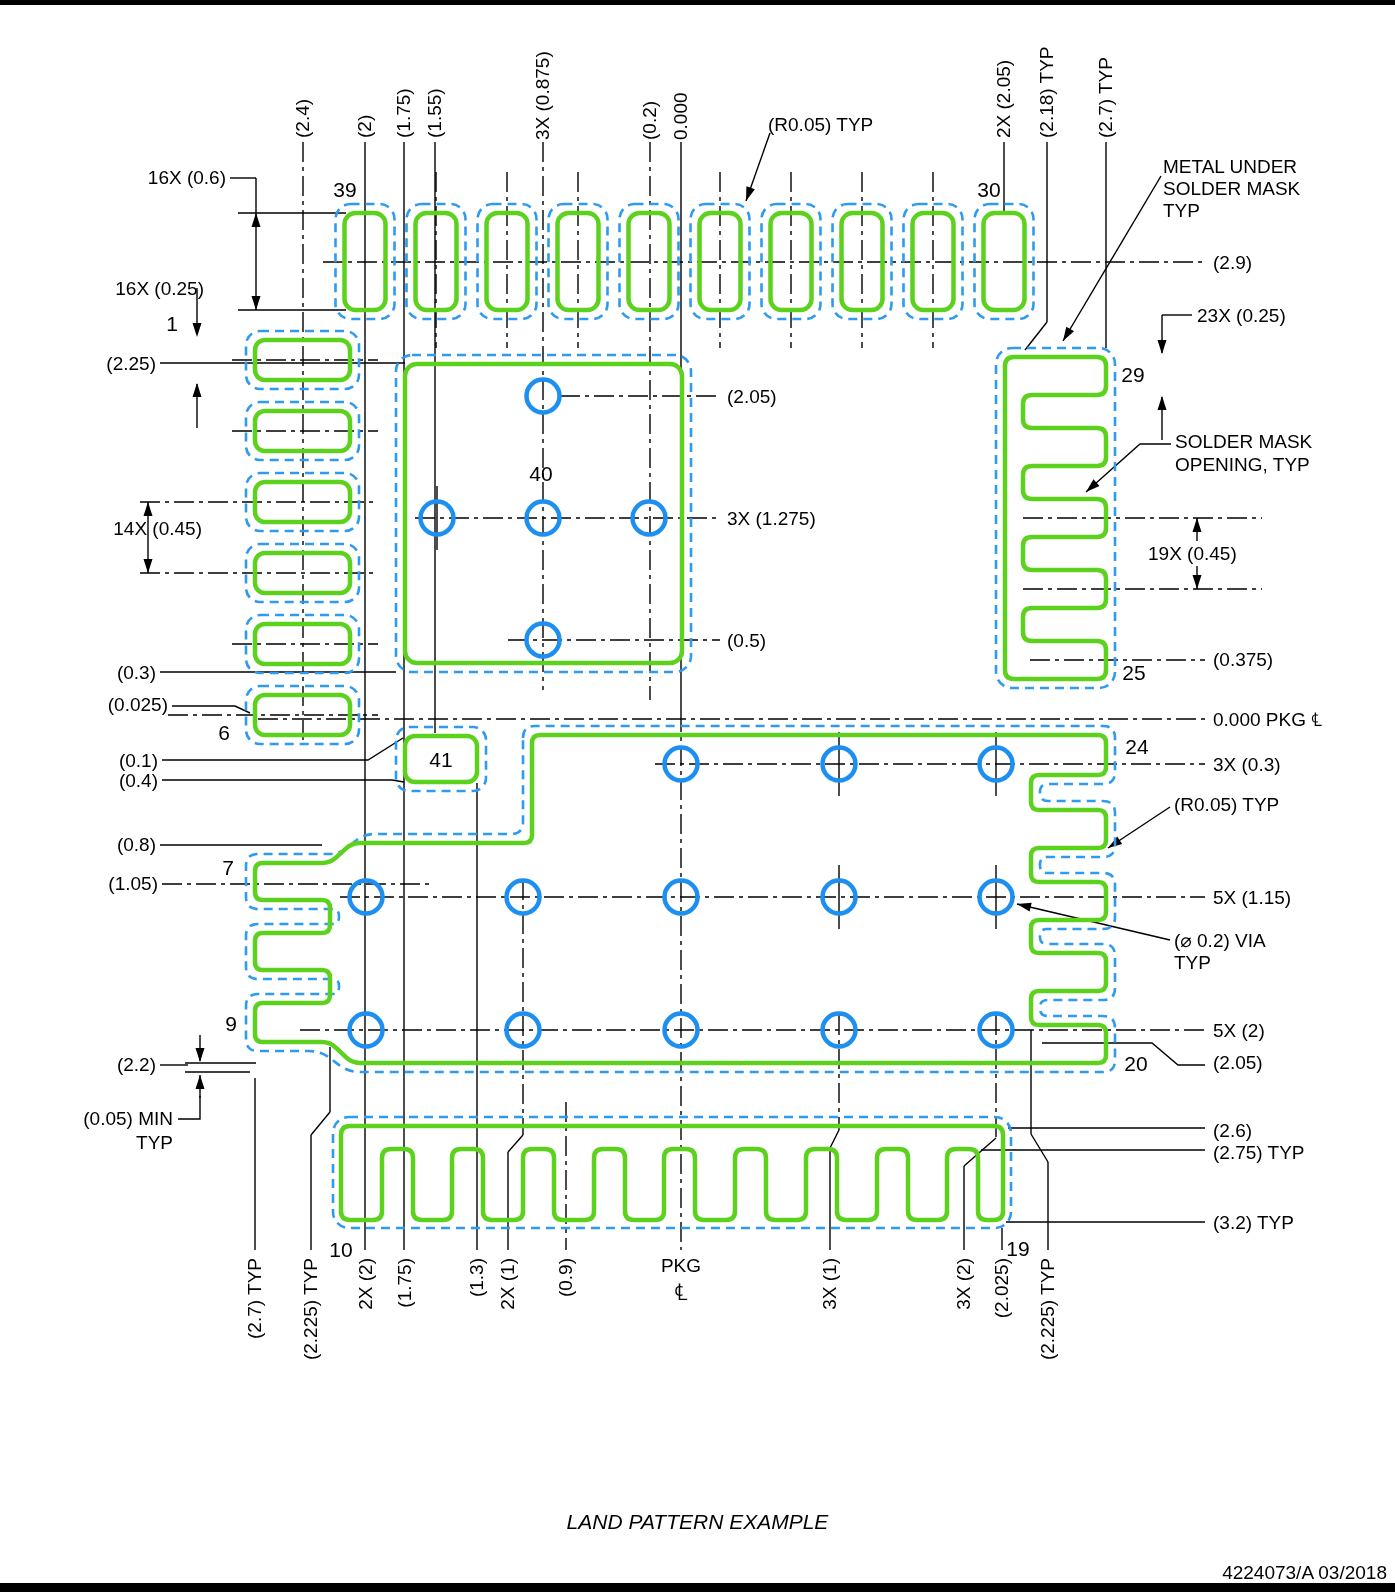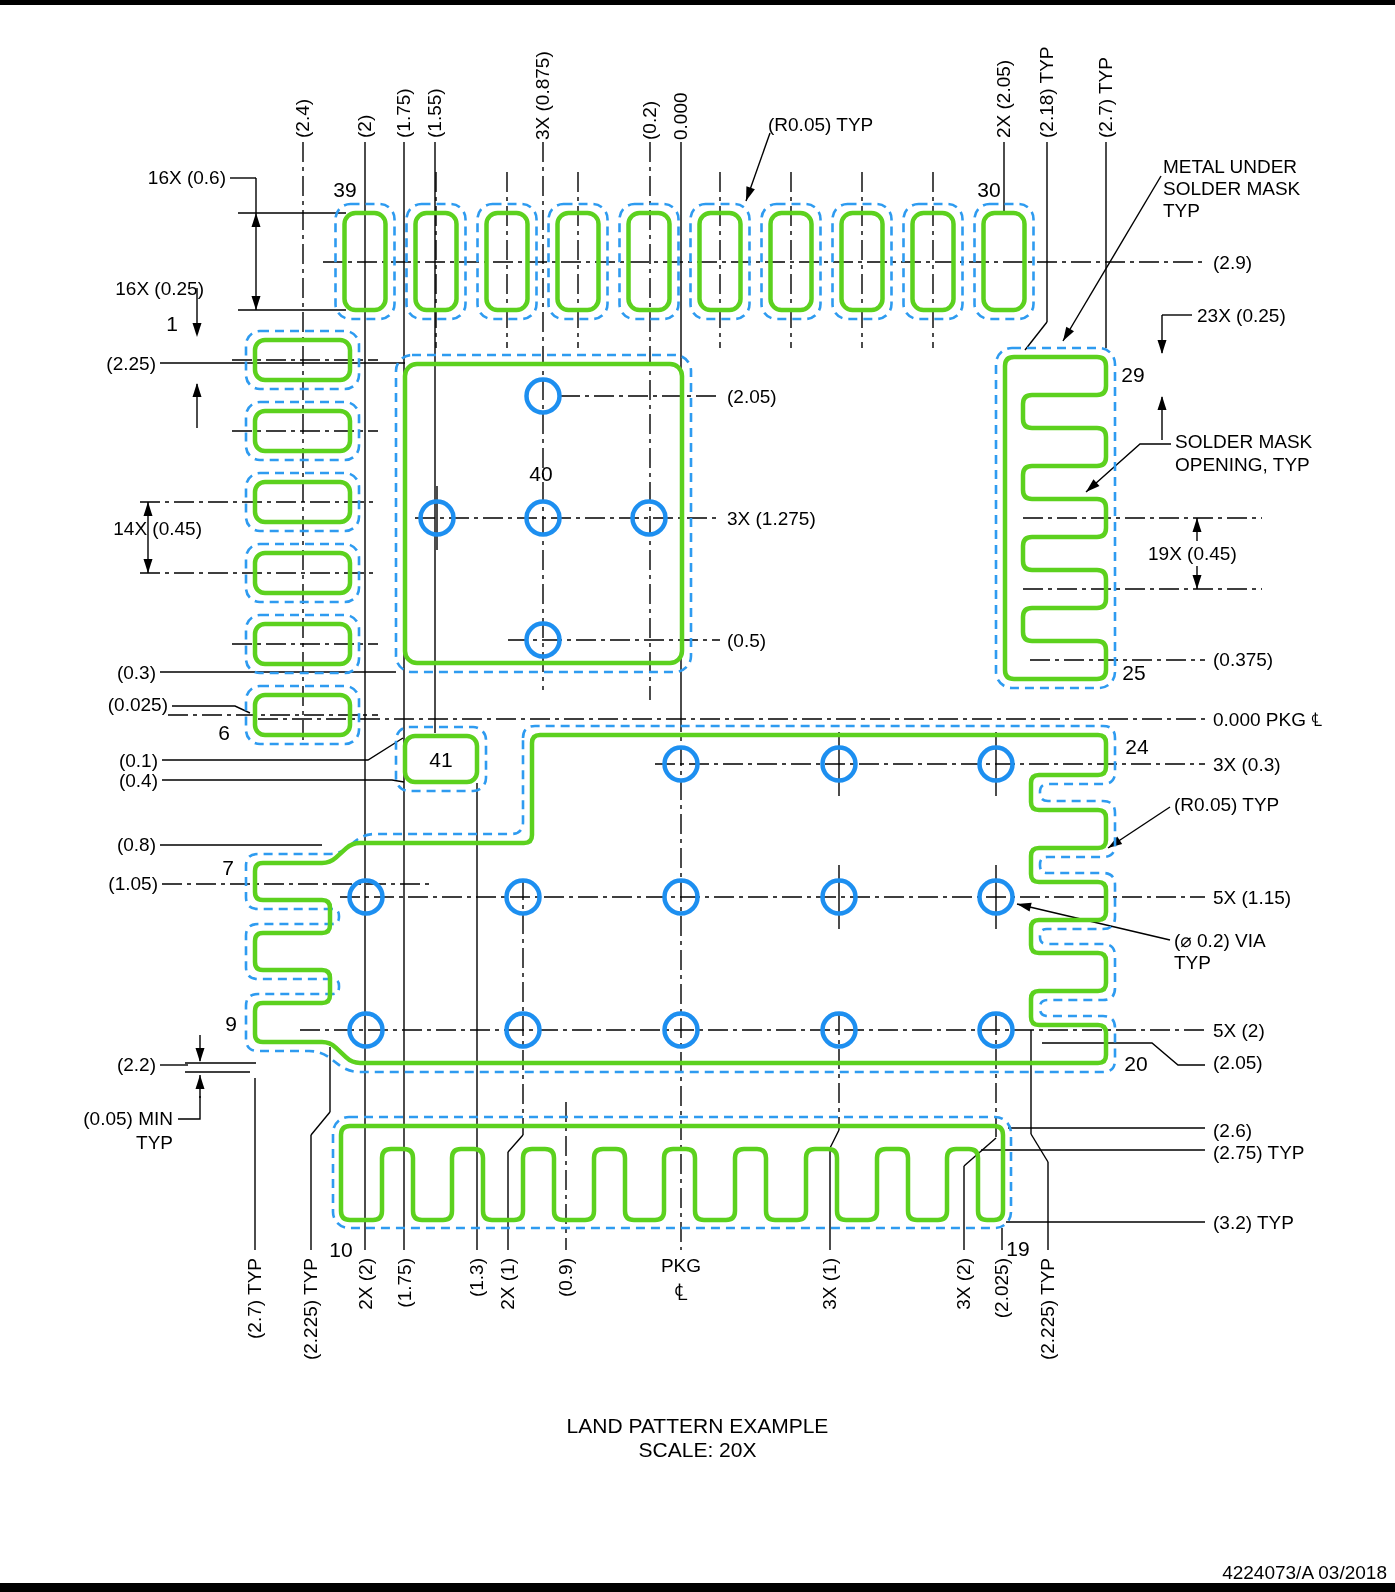--- a/index.html
+++ b/index.html
@@ -1,22 +1,22 @@
 <!DOCTYPE html>
 <html><head>
 <meta charset="utf-8">
 <style>
   html,body{margin:0;padding:0;background:#fff;}
   #page{position:relative;width:1395px;height:1592px;background:#ffffff;overflow:hidden;
         font-family:"Liberation Sans",sans-serif;}
   .bar{position:absolute;left:0;width:1395px;background:#000;}
   #topbar{top:0;height:5px;}
   #botbar{top:1583px;height:9px;}
-  #titleblock{position:absolute;left:0;top:1414px;width:1395px;text-align:center;
-              font-size:21px;color:#000;line-height:24px;}
+  #titleblock{position:absolute;left:0;top:1510px;width:1395px;text-align:center;
+              font-size:21px;color:#000;line-height:24px;font-style:italic;}
   #footer{position:absolute;left:0;top:1562px;width:1387px;text-align:right;font-size:19px;color:#000;}
   svg text{font-family:"Liberation Sans",sans-serif;fill:#000;}
 </style>
 </head>
 <body>
 
 <div id="page">
   <div id="topbar" class="bar"></div>
   <div id="drawing-host">
       <svg width="1395" height="1592" viewBox="0 0 1395 1592" style="position: absolute; left: 0px; top: 0px;">
@@ -262,17 +262,16 @@
         <text x="1213" y="1229" font-size="19" text-anchor="start">(3.2) TYP</text>
         <text x="727" y="403" font-size="19" text-anchor="start">(2.05)</text>
         <text x="727" y="525" font-size="19" text-anchor="start">3X (1.275)</text>
         <text x="727" y="647" font-size="19" text-anchor="start">(0.5)</text>
         <text x="681" y="1272" font-size="19" text-anchor="middle">PKG</text>
         <text x="681" y="1300" font-size="23" text-anchor="middle">℄</text>
       </svg>
     </div>
   <div id="titleblock">
     <div>LAND PATTERN EXAMPLE</div>
-    <div>SCALE: 20X</div>
   </div>
   <div id="footer">4224073/A   03/2018</div>
   <div id="botbar" class="bar"></div>
 </div>
 
 </body></html>

